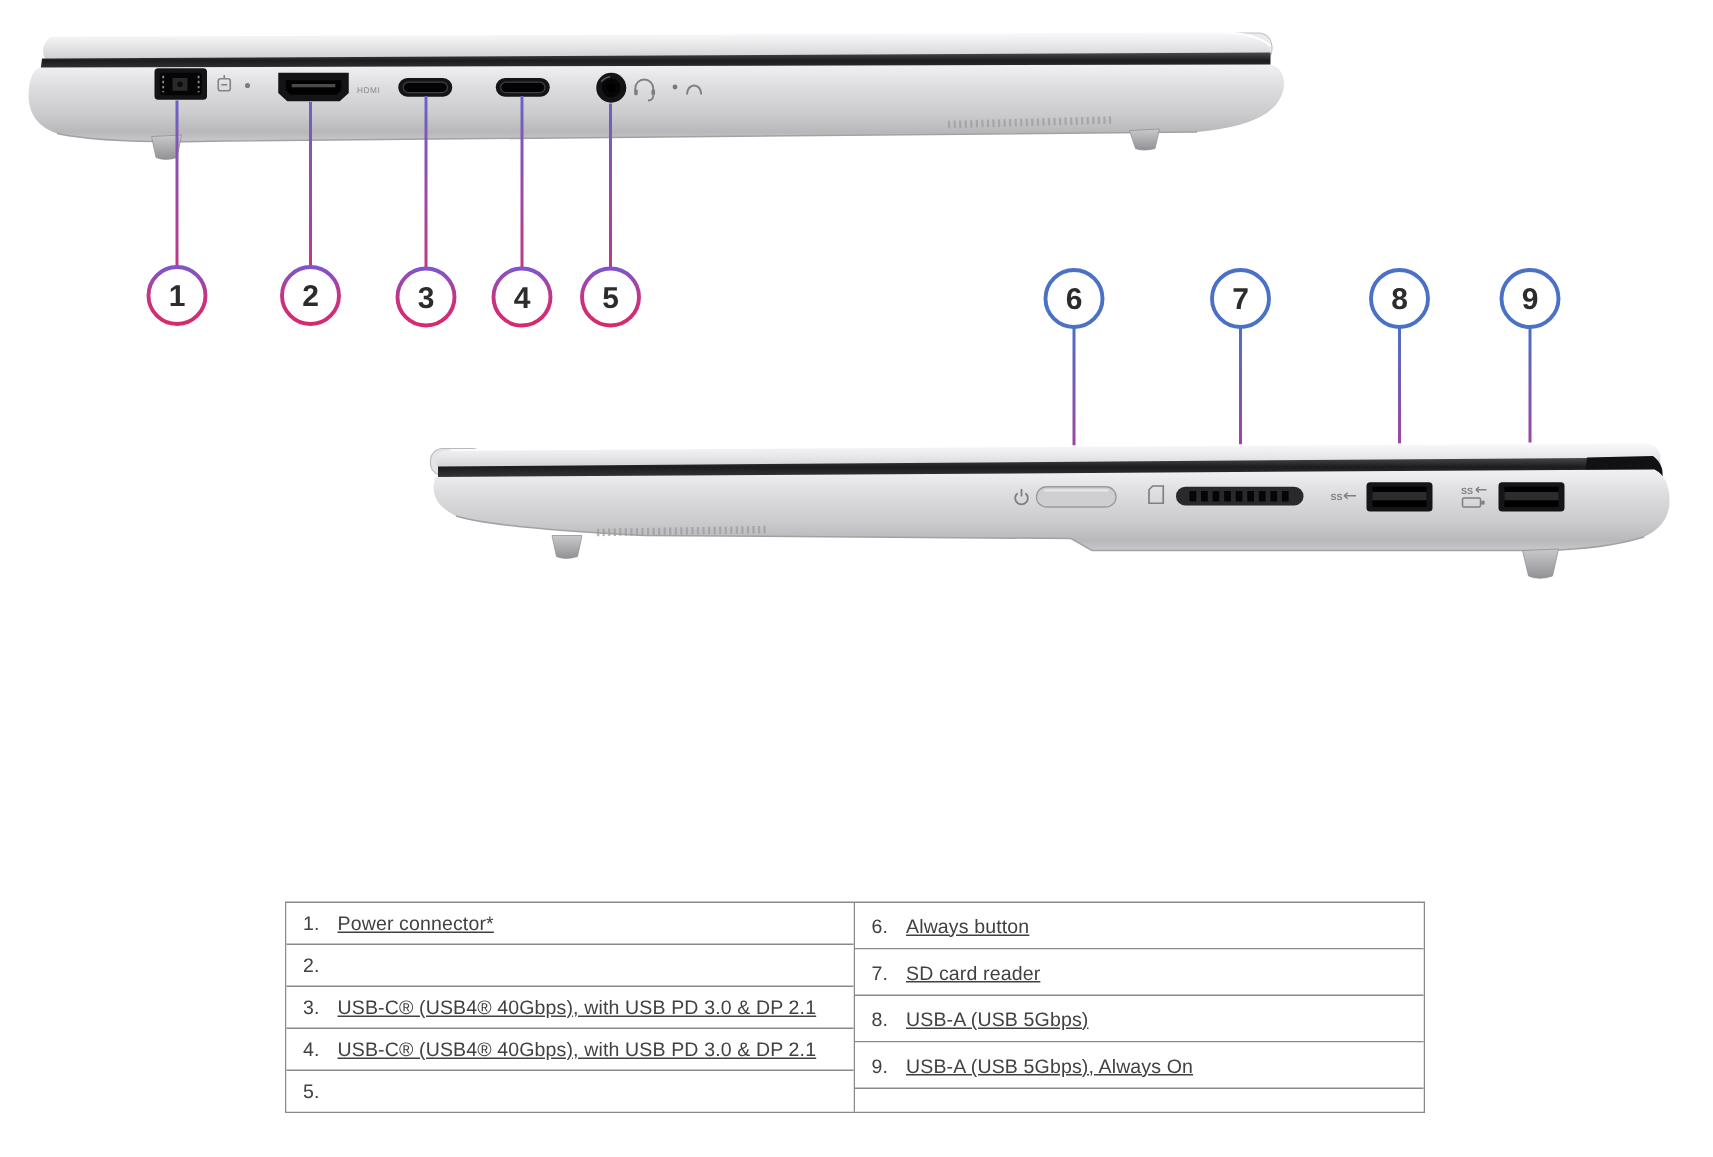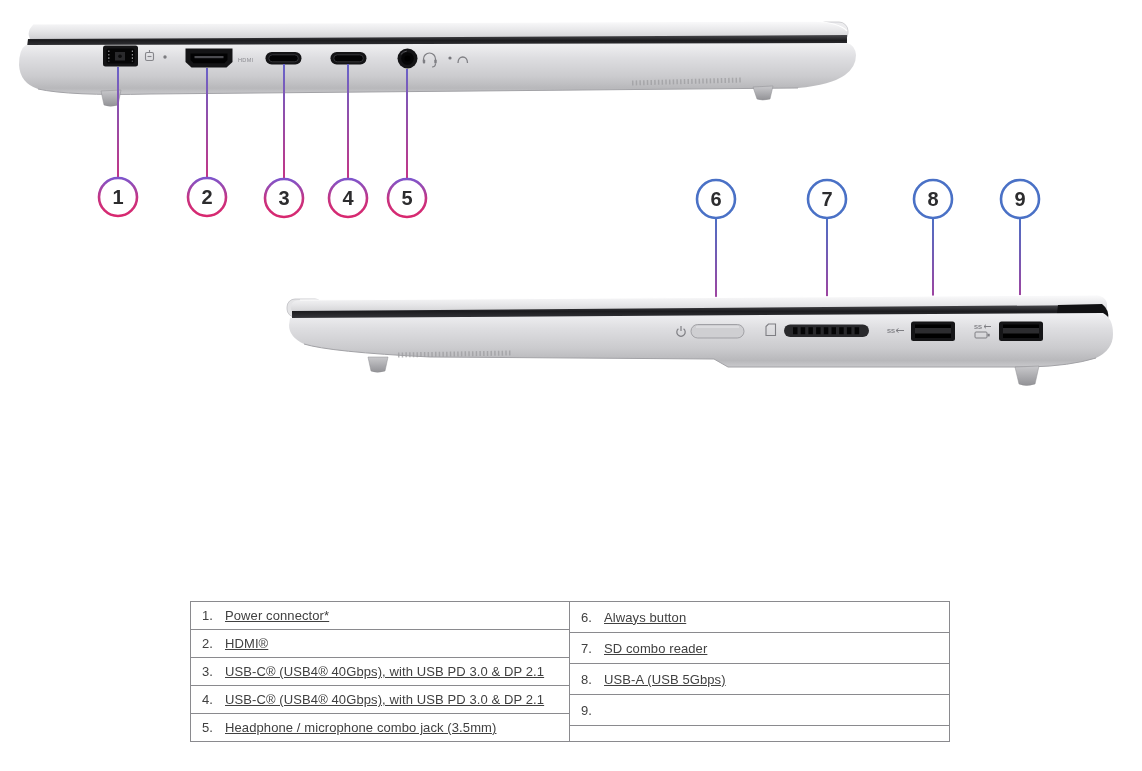--- a/index.html
+++ b/index.html
@@ -253,50 +253,49 @@
   </svg>
 
   <div class="ports-table">
     <div class="t-col left">
       <div class="t-row">
         <span class="t-num">1.</span>
         <span class="t-label">Power connector*</span>
       </div>
       <div class="t-row">
         <span class="t-num">2.</span>
-        <span class="t-label">HDMI®</span>
       </div>
       <div class="t-row">
         <span class="t-num">3.</span>
         <span class="t-label">USB-C® (USB4® 40Gbps), with USB PD 3.0 &amp; DP 2.1</span>
       </div>
       <div class="t-row">
         <span class="t-num">4.</span>
         <span class="t-label">USB-C® (USB4® 40Gbps), with USB PD 3.0 &amp; DP 2.1</span>
       </div>
       <div class="t-row">
         <span class="t-num">5.</span>
-        <span class="t-label">Headphone / microphone combo jack (3.5mm)</span>
       </div>
     </div>
     <div class="t-col">
       <div class="t-row">
         <span class="t-num">6.</span>
         <span class="t-label">Always button</span>
       </div>
       <div class="t-row">
         <span class="t-num">7.</span>
-        <span class="t-label">SD combo reader</span>
+        <span class="t-label">SD card reader</span>
       </div>
       <div class="t-row">
         <span class="t-num">8.</span>
         <span class="t-label">USB-A (USB 5Gbps)</span>
       </div>
       <div class="t-row">
         <span class="t-num">9.</span>
+        <span class="t-label">USB-A (USB 5Gbps), Always On</span>
       </div>
       <div class="t-row">
         <span class="t-num"></span>
         <span class="t-label"></span>
       </div>
     </div>
   </div>
 
 </div>
 

